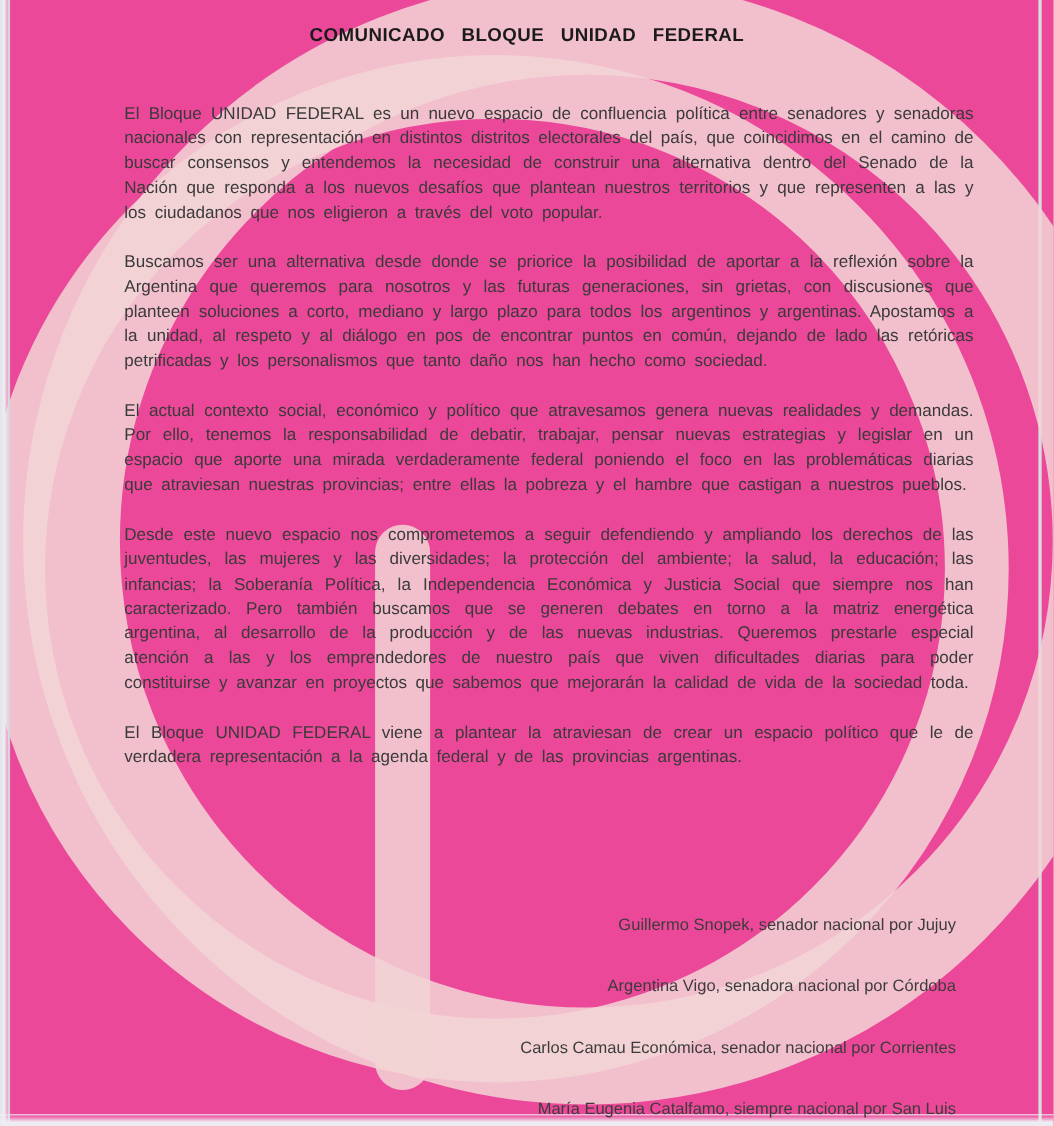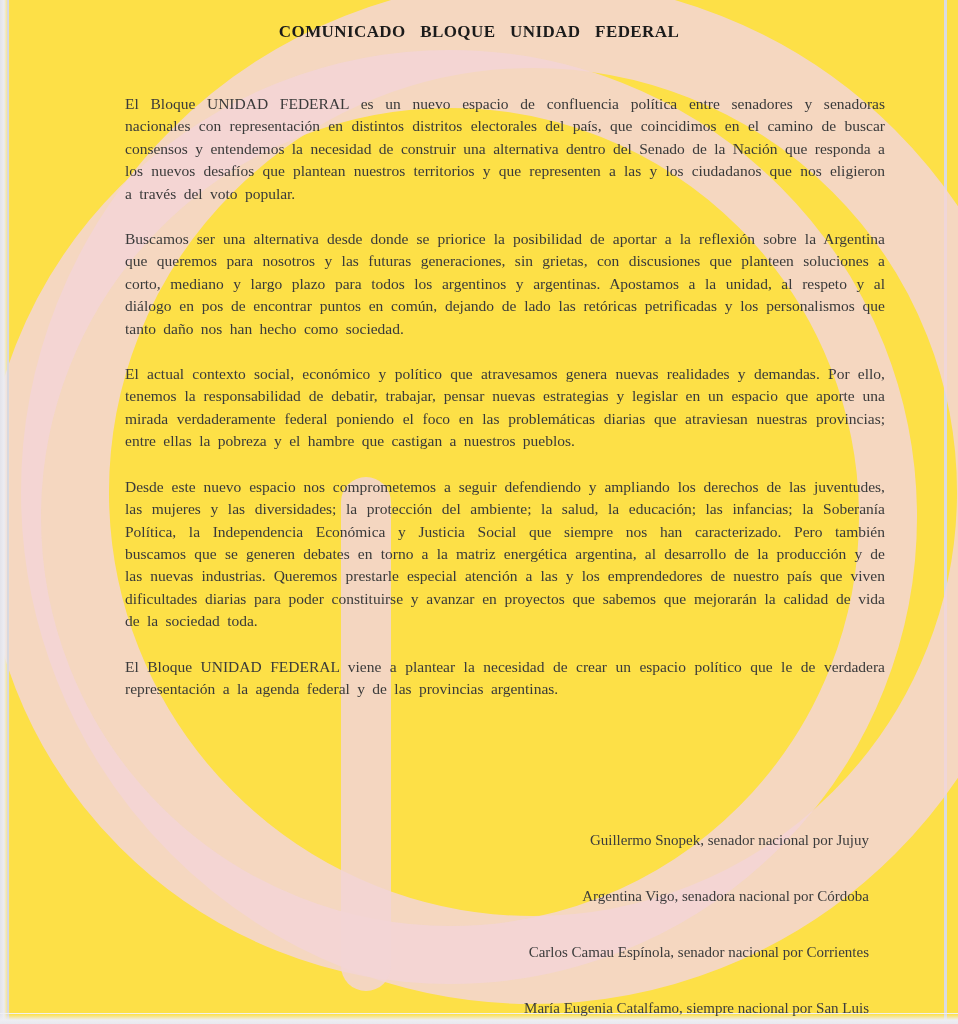--- a/index.html
+++ b/index.html
@@ -4,23 +4,23 @@
 <style>
   html, body {
     margin: 0;
     padding: 0;
     background: #ffffff;
   }
   .page {
     position: relative;
     width: 958px;
     height: 1024px;
-    background: #fde047;
+    background: #ec4899;
     overflow: hidden;
-    font-family: Liberation Serif, serif;
+    font-family: Liberation Sans, sans-serif;
   }
 
   
   .edge-left {
     position: absolute;
     left: 0; top: 0; bottom: 0;
     width: 10px;
     background: linear-gradient(to right, #e3e3ea 0%, #ececf2 40%, rgba(255,255,255,0) 100%);
     z-index: 2;
   }
@@ -73,21 +73,21 @@
     word-spacing: 10px;
     color: #1b1b1b;
   }
   .doc-body {
     position: absolute;
     top: 93px;
     left: 113px;
     width: 772px;
   }
   .doc-body p {
-    margin: 0 0 23px 12px;
+    margin: 0 0 23px 0;
     font-size: 15.5px;
     line-height: 22.4px;
     text-align: justify;
     word-spacing: 3.5px;
     color: #3a3a3a;
   }
   .signatures {
     position: absolute;
     top: 833px;
     right: 89px;
@@ -124,24 +124,24 @@
 
   <div class="content">
 
     <h1 class="doc-title">COMUNICADO BLOQUE UNIDAD FEDERAL</h1>
 
     <div class="doc-body">
       <p>El Bloque UNIDAD FEDERAL es un nuevo espacio de confluencia política entre senadores y senadoras nacionales con representación en distintos distritos electorales del país, que coincidimos en el camino de buscar consensos y entendemos la necesidad de construir una alternativa dentro del Senado de la Nación que responda a los nuevos desafíos que plantean nuestros territorios y que representen a las y los ciudadanos que nos eligieron a través del voto popular.</p>
       <p>Buscamos ser una alternativa desde donde se priorice la posibilidad de aportar a la reflexión sobre la Argentina que queremos para nosotros y las futuras generaciones, sin grietas, con discusiones que planteen soluciones a corto, mediano y largo plazo para todos los argentinos y argentinas. Apostamos a la unidad, al respeto y al diálogo en pos de encontrar puntos en común, dejando de lado las retóricas petrificadas y los personalismos que tanto daño nos han hecho como sociedad.</p>
       <p>El actual contexto social, económico y político que atravesamos genera nuevas realidades y demandas. Por ello, tenemos la responsabilidad de debatir, trabajar, pensar nuevas estrategias y legislar en un espacio que aporte una mirada verdaderamente federal poniendo el foco en las problemáticas diarias que atraviesan nuestras provincias; entre ellas la pobreza y el hambre que castigan a nuestros pueblos.</p>
       <p>Desde este nuevo espacio nos comprometemos a seguir defendiendo y ampliando los derechos de las juventudes, las mujeres y las diversidades; la protección del ambiente; la salud, la educación; las infancias; la Soberanía Política, la Independencia Económica y Justicia Social que siempre nos han caracterizado. Pero también buscamos que se generen debates en torno a la matriz energética argentina, al desarrollo de la producción y de las nuevas industrias. Queremos prestarle especial atención a las y los emprendedores de nuestro país que viven dificultades diarias para poder constituirse y avanzar en proyectos que sabemos que mejorarán la calidad de vida de la sociedad toda.</p>
-      <p>El Bloque UNIDAD FEDERAL viene a plantear la necesidad de crear un espacio político que le de verdadera representación a la agenda federal y de las provincias argentinas.</p>
+      <p>El Bloque UNIDAD FEDERAL viene a plantear la atraviesan de crear un espacio político que le de verdadera representación a la agenda federal y de las provincias argentinas.</p>
     </div>
 
     <div class="signatures">
       <div class="signature">Guillermo Snopek, senador nacional por Jujuy</div>
       <div class="signature">Argentina Vigo, senadora nacional por Córdoba</div>
-      <div class="signature">Carlos Camau Espínola, senador nacional por Corrientes</div>
+      <div class="signature">Carlos Camau Económica, senador nacional por Corrientes</div>
       <div class="signature">María Eugenia Catalfamo, siempre nacional por San Luis</div>
     </div>
 
   </div>
 </div>
 
 </body></html>

